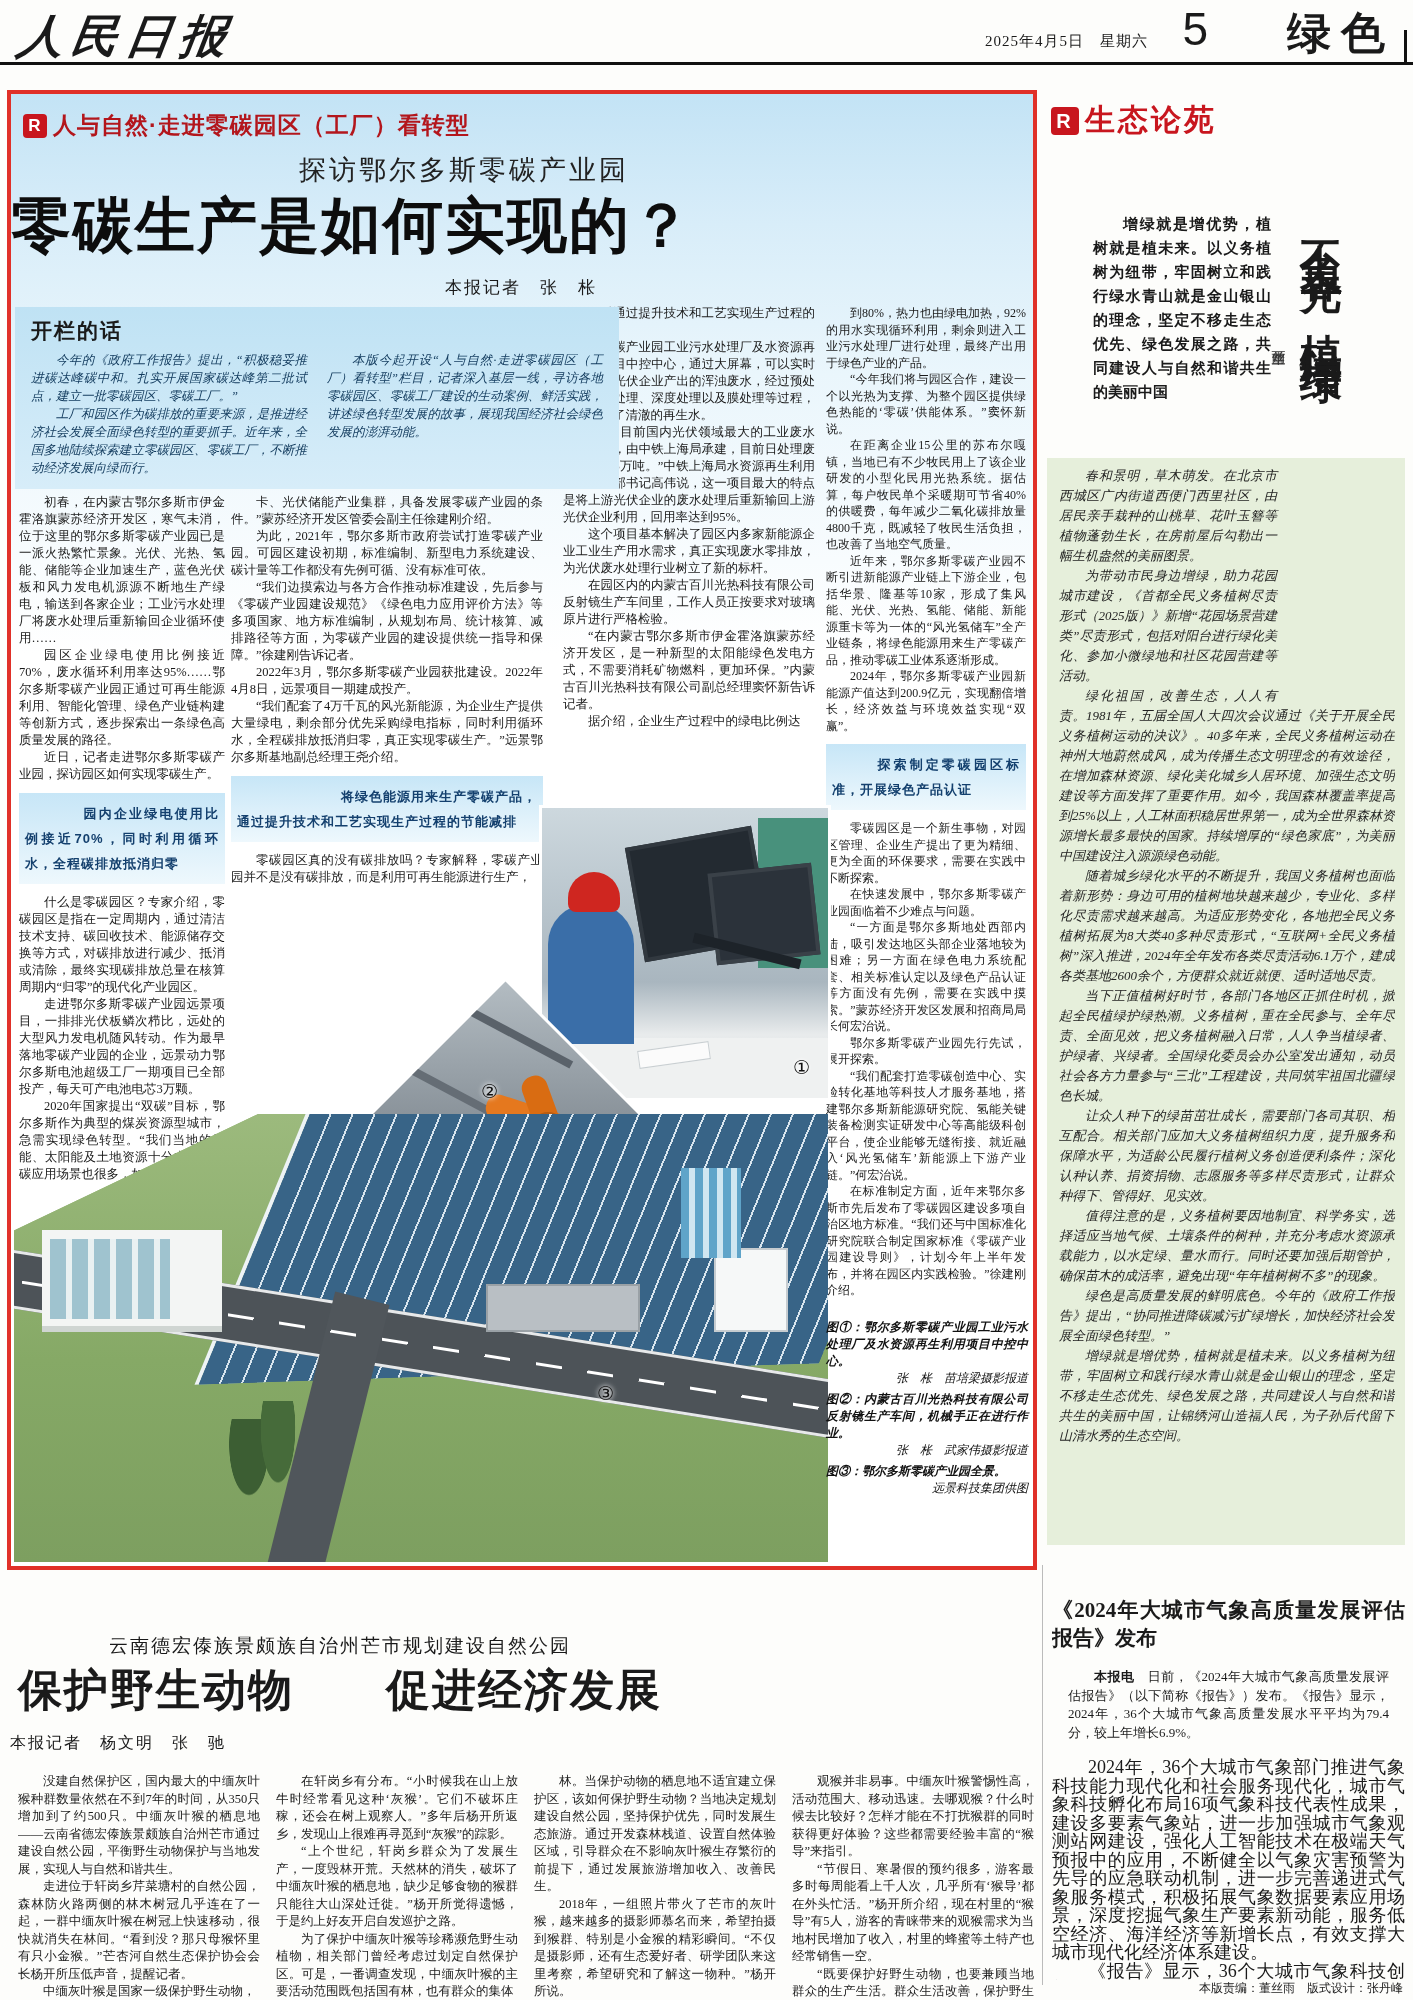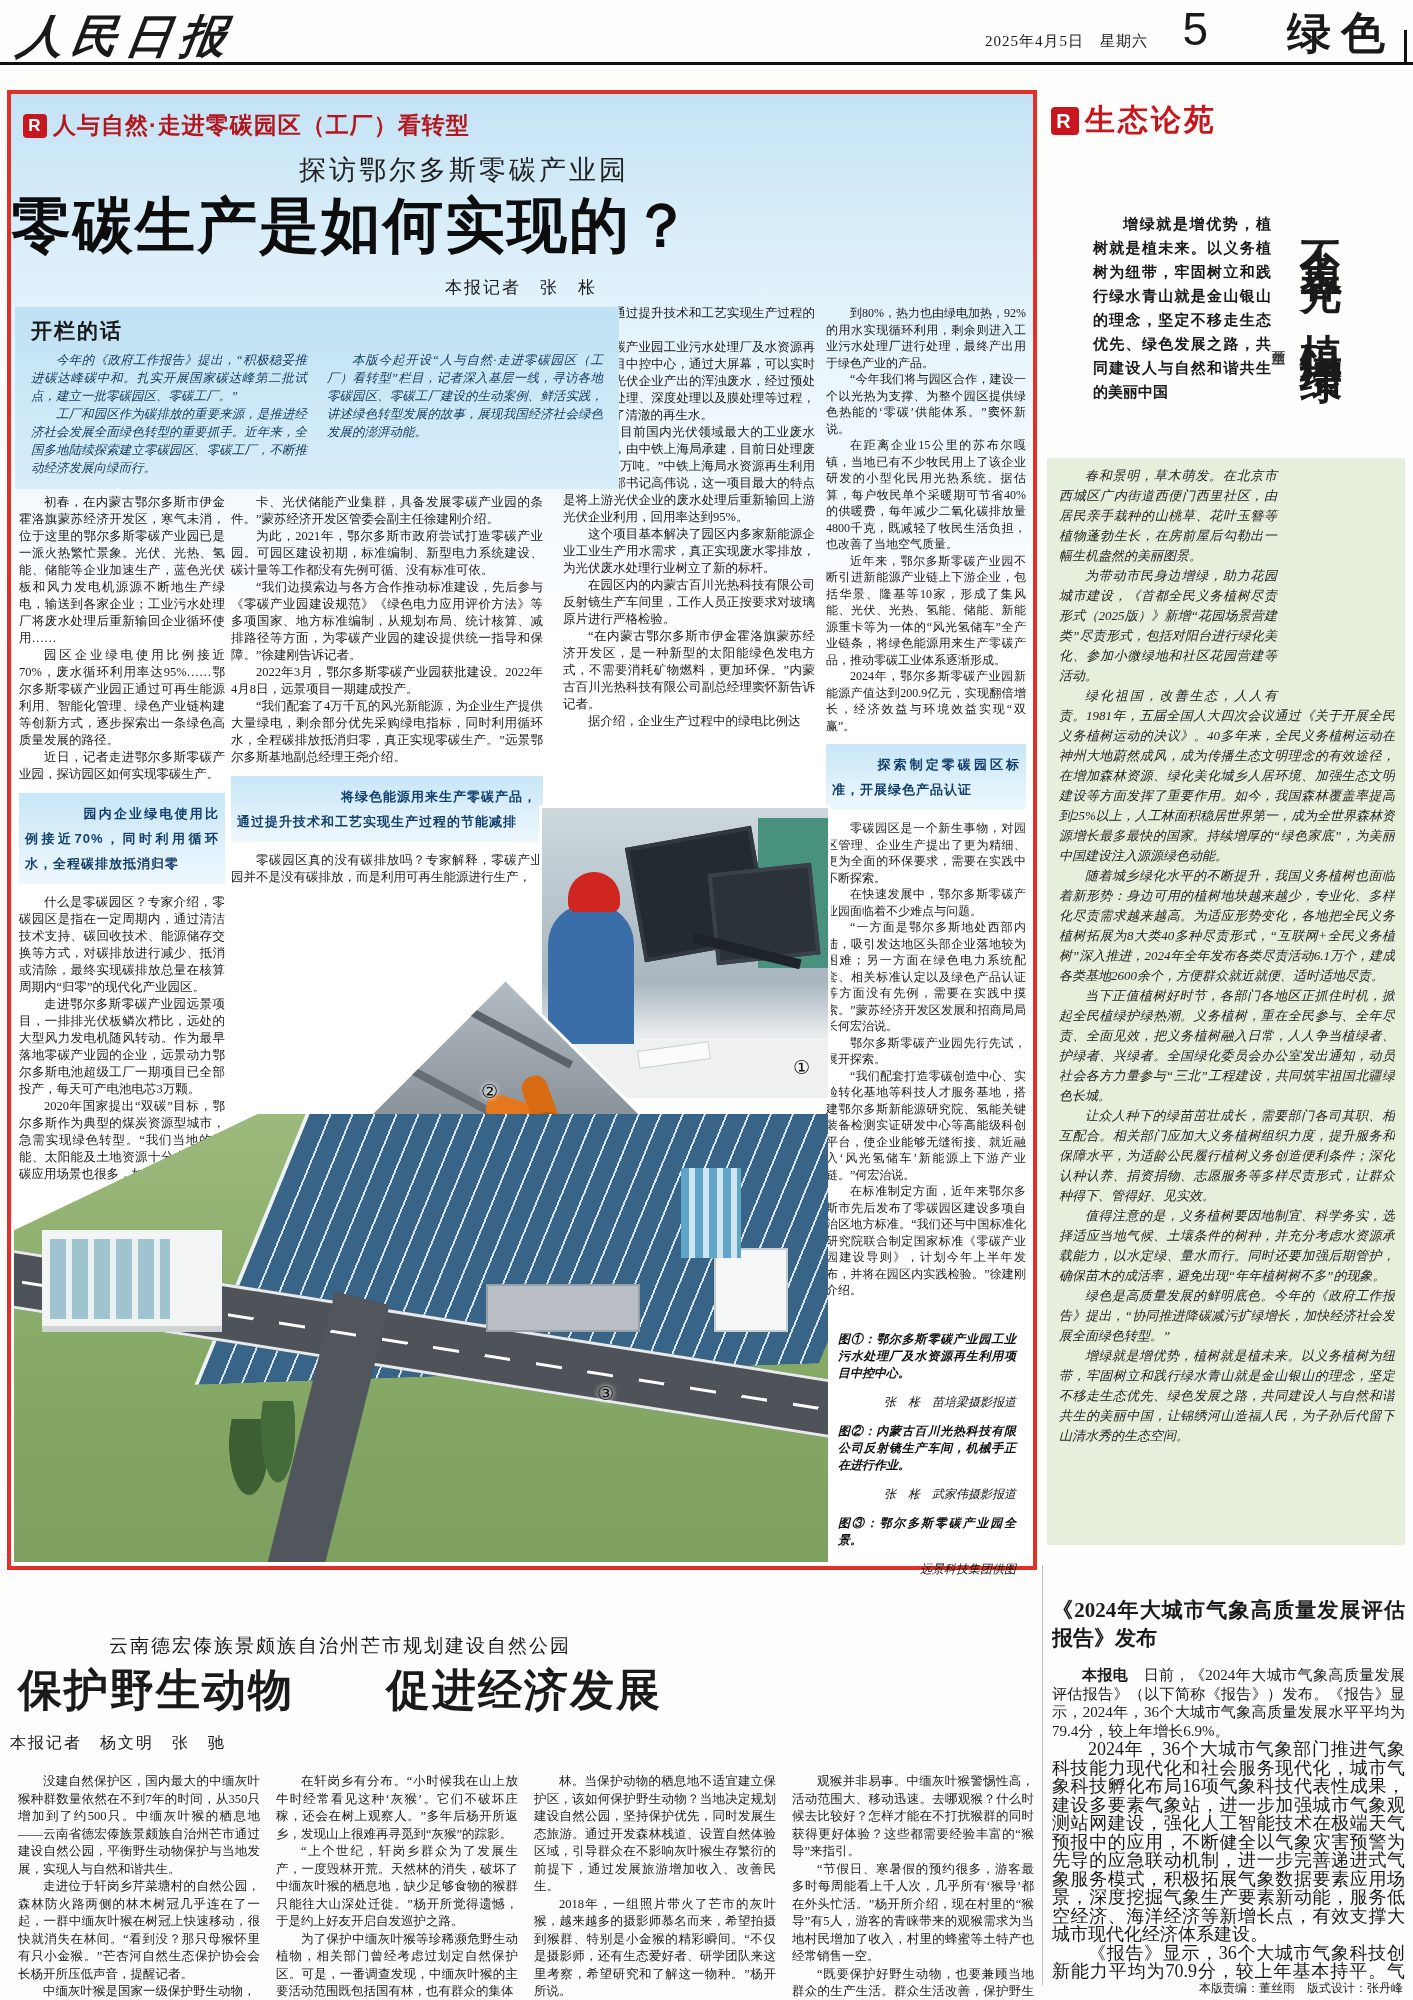--- a/index.html
+++ b/index.html
@@ -86,21 +86,21 @@
             background:repeating-linear-gradient(90deg,#9fc3cf 0 16px,#e9f1f2 16px 22px);}
   .p3-batt{position:absolute;left:58%;top:38%;width:150px;height:44px;background:#b9bfc4;border:2px solid #9aa1a6;}
   .p3-cube{position:absolute;left:86%;top:30%;width:70px;height:80px;background:#f6f8f8;border:2px solid #c6ccd0;}
   .p3-frame{position:absolute;left:82%;top:12%;width:60px;height:90px;background:repeating-linear-gradient(90deg,#5fa4c9 0 8px,#cfe6f1 8px 14px);}
   .p3-tree{position:absolute;left:26%;top:68%;width:46px;height:84px;background:radial-gradient(ellipse at 50% 30%,#3c5e33 60%,transparent 62%);}
   .p3-tree2{position:absolute;left:30%;top:64%;width:40px;height:90px;background:radial-gradient(ellipse at 50% 30%,#466b3a 60%,transparent 62%);}
   .plabel{position:absolute;z-index:5;font-size:19px;color:#111;
           text-shadow:0 0 4px #fff,0 0 6px #fff;font-family:"DejaVu Sans",sans-serif;}
   .captions{position:absolute;left:815px;top:1225px;width:202px;z-index:4;font-size:12px;line-height:17px;
             font-style:italic;font-weight:700;color:#111;}
-  .captions .p{margin:12px;text-align:justify;}
+  .captions .p{margin:0;text-align:justify;}
   .captions .p:nth-child(even){text-align:right;font-weight:400;margin-bottom:4px;}
   
   .sidebar{position:absolute;left:1047px;top:90px;width:358px;height:1455px;}
   .eco-green{position:absolute;left:0;top:368px;width:358px;height:1087px;background:#e6efdb;}
   .eco-header{position:absolute;left:4px;top:10px;font-size:30px;font-weight:900;color:#c8161e;
               font-family:"Liberation Sans",sans-serif;letter-spacing:3px;}
   .eco-header .rlogo{width:28px;height:28px;line-height:28px;font-size:20px;}
   .eco-intro{position:absolute;left:46px;top:122px;width:178px;font-size:15px;line-height:24px;font-weight:700;
              text-align:justify;text-indent:2em;z-index:2;}
   .eco-vtitle{position:absolute;left:246px;top:118px;height:500px;writing-mode:vertical-rl;z-index:2;
@@ -117,21 +117,21 @@
            font-family:"Liberation Sans",sans-serif;letter-spacing:2px;}
   .w-byline{position:absolute;left:0;top:138px;width:660px;text-align:left;font-size:16px;letter-spacing:2px;}
   .w-cols{position:absolute;left:8px;top:178px;width:1016px;height:224px;display:flex;gap:16px;overflow:hidden;}
   .wcol{width:242px;font-size:12.5px;line-height:17.5px;overflow:hidden;}
   .wcol .p{margin:0;text-indent:2em;text-align:justify;}
   
   .weather{position:absolute;left:1052px;top:1560px;width:353px;height:420px;overflow:hidden;}
   .wx-title{margin:36px 0 14px 0;font-size:21px;font-weight:900;text-align:justify;letter-spacing:0;}
   .wx-body{font-size:18px;line-height:18.5px;}
   .wx-body .p{margin:0;text-indent:2em;text-align:justify;}
-  .wx-lead{font-size:15px;line-height:18.5px;text-indent:2em;text-align:justify;margin:0;}
+  .wx-lead{font-size:13px;line-height:18.5px;text-indent:2em;text-align:justify;margin:16px;}
   .wx-credit{text-align:right;font-size:12.5px;margin-top:2px;}
   .page-credit{position:absolute;right:10px;top:1980px;font-size:12px;color:#222;}
   .vdiv{position:absolute;left:1042px;top:1565px;width:1px;height:420px;background:#bbb;}
 </style>
 </head>
 <body>
 
 <div class="page">
 
   <header class="masthead">

